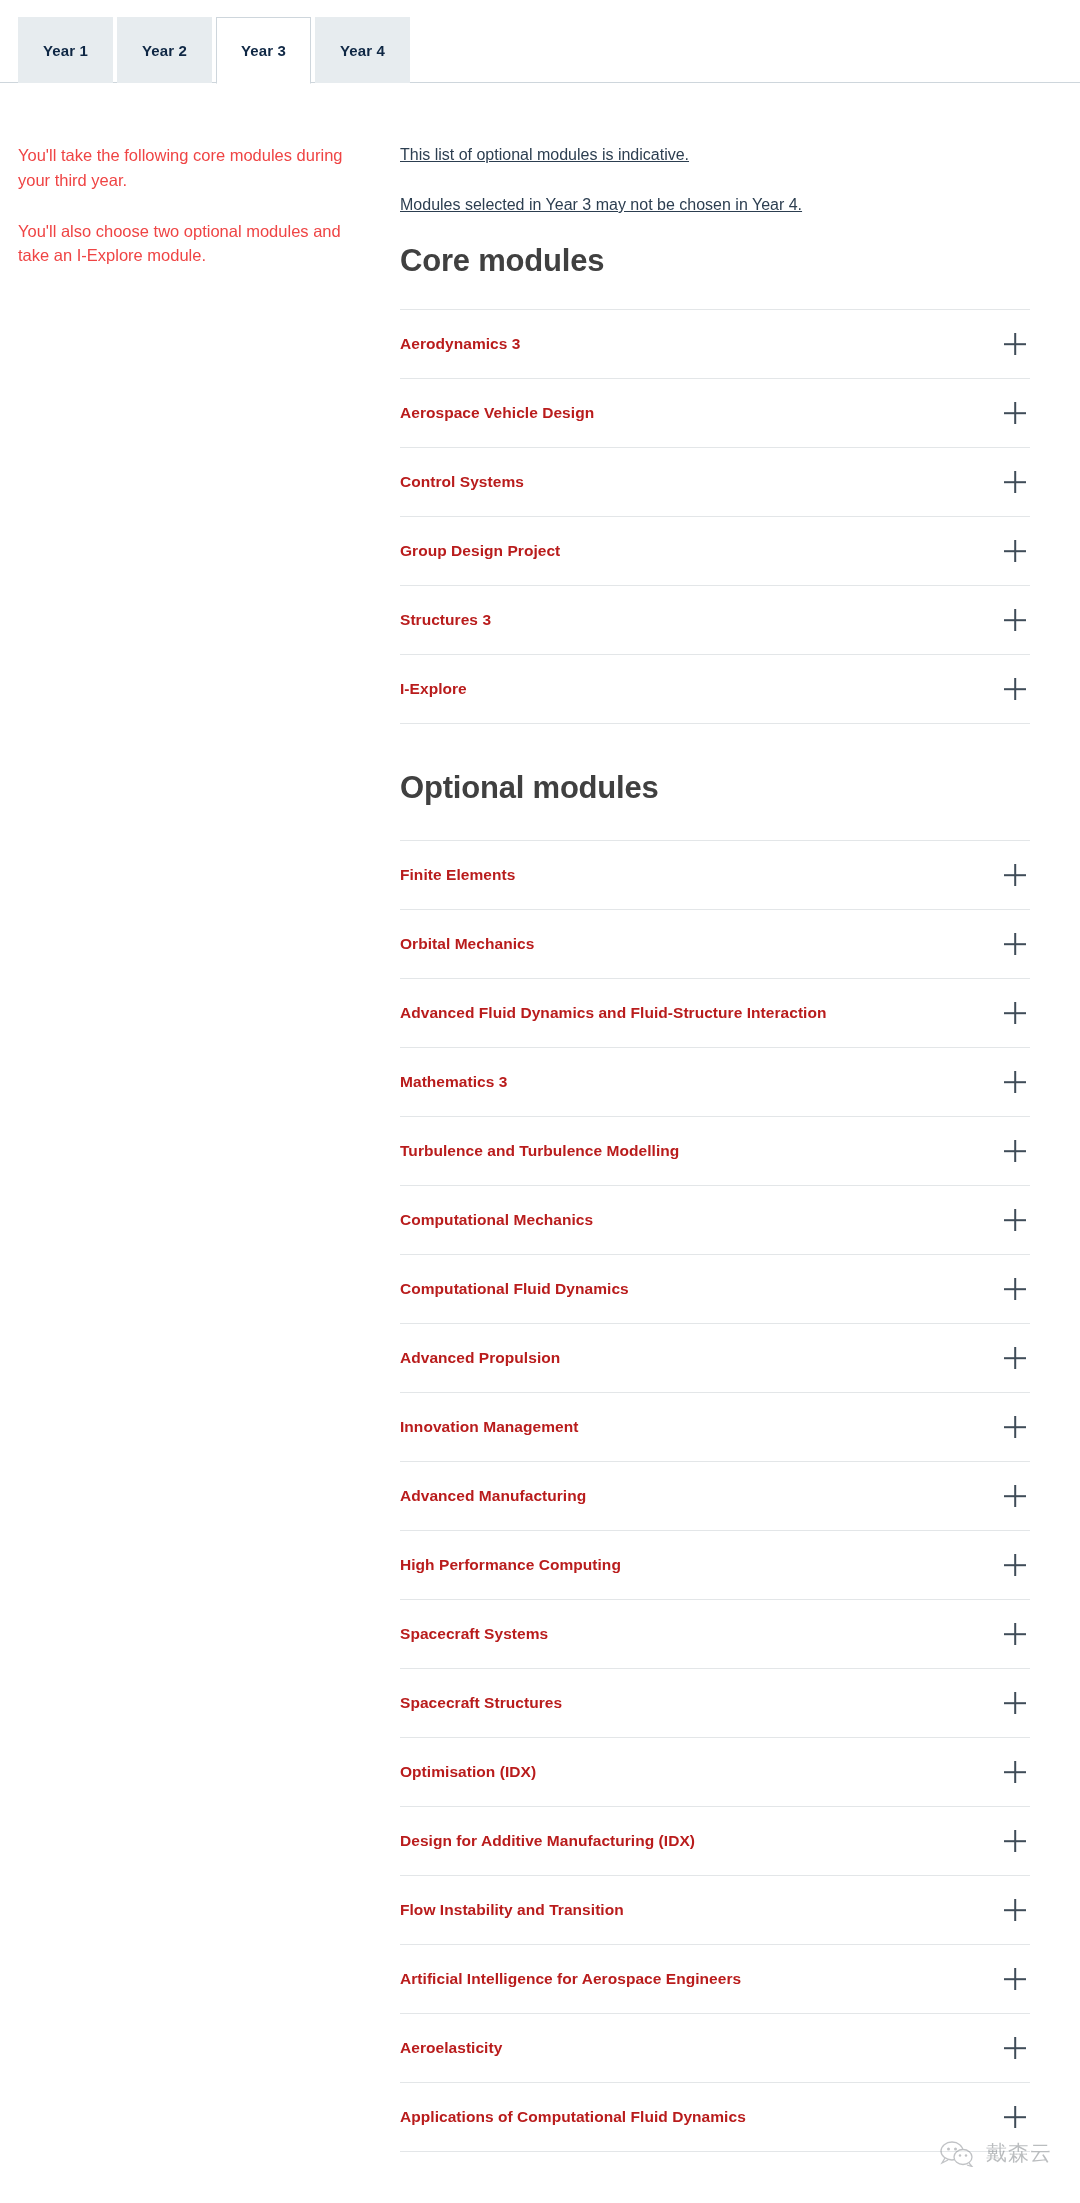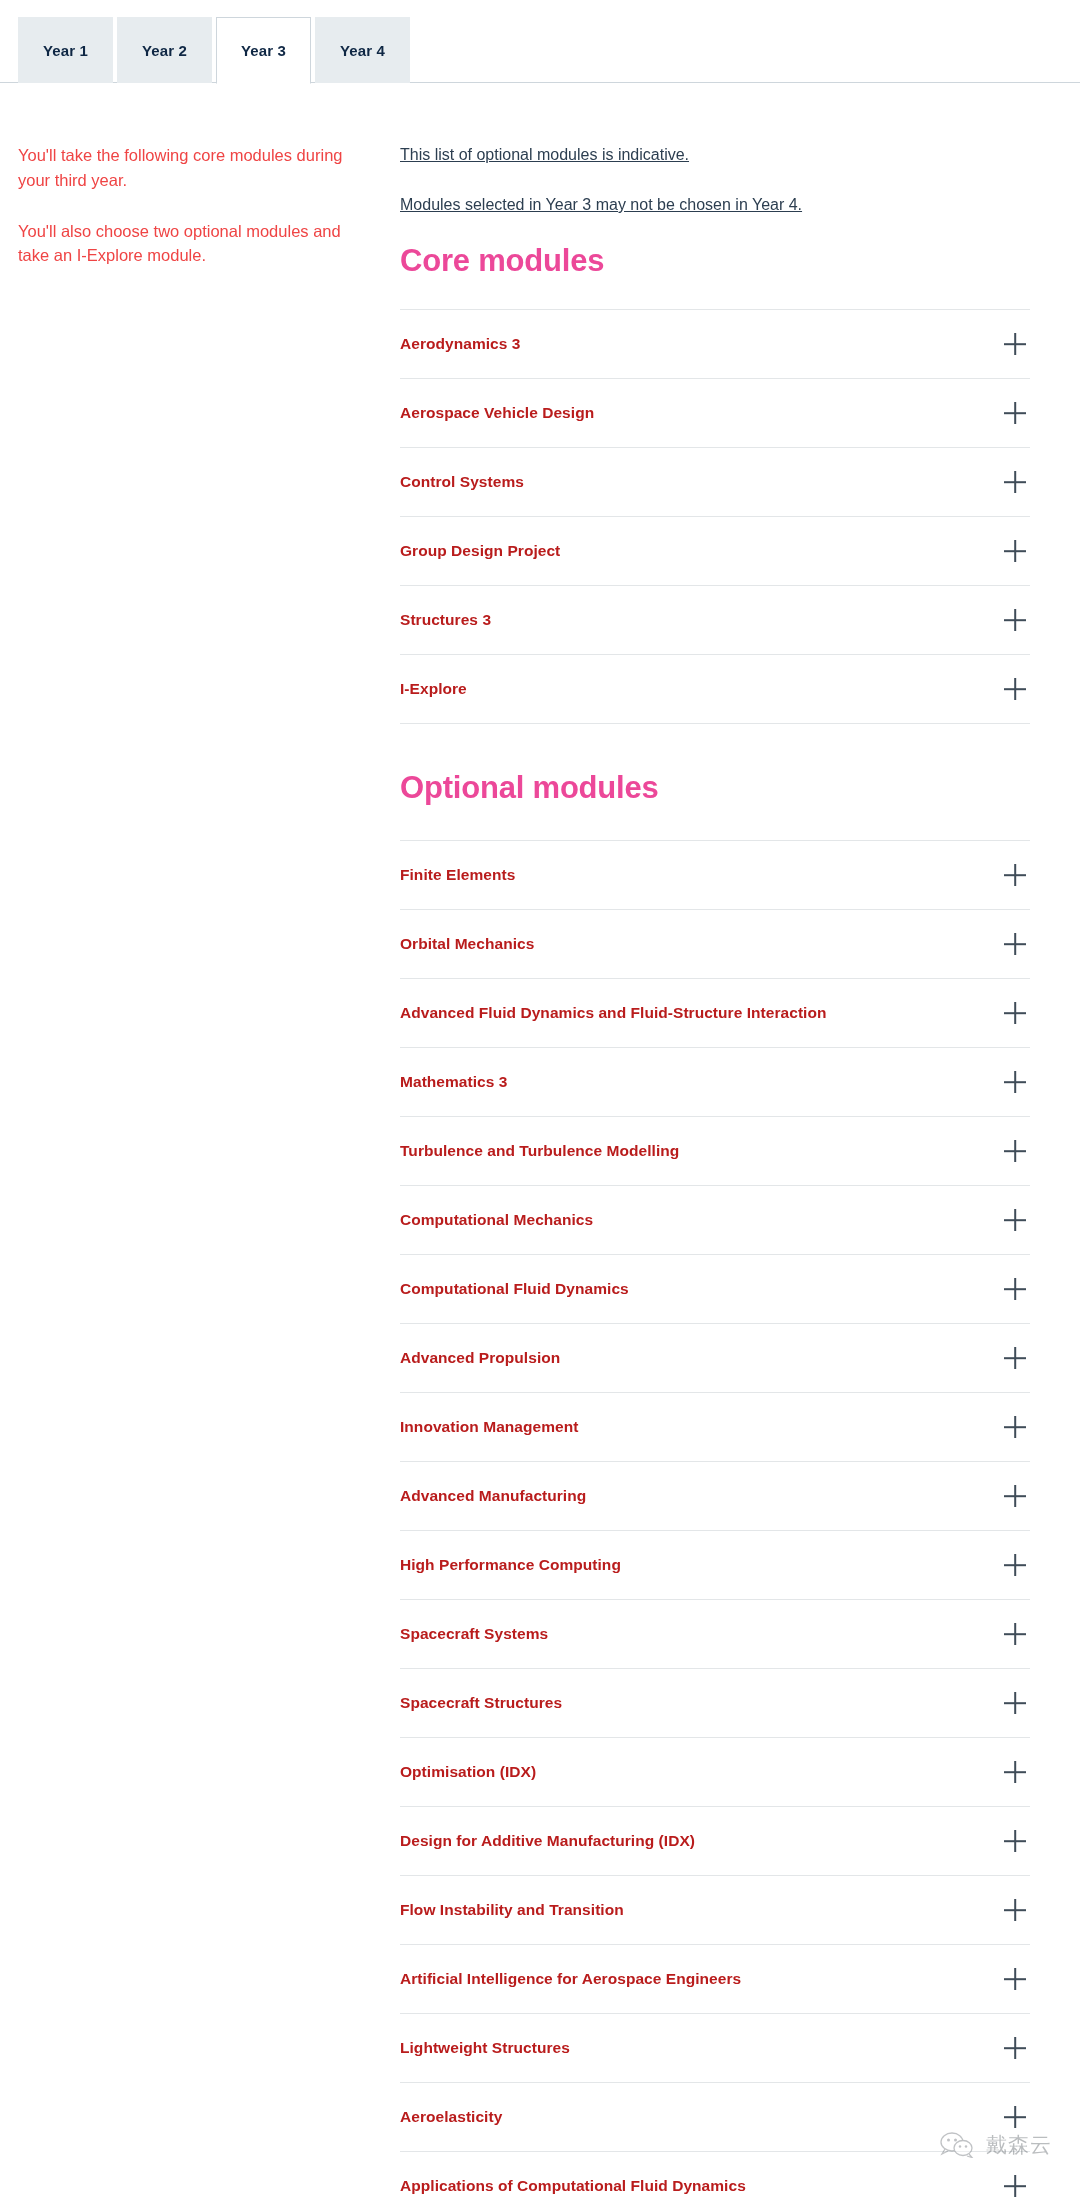--- a/index.html
+++ b/index.html
@@ -92,21 +92,21 @@
 
   .note-p {
     color: #2c3e50;
     font-size: 16px;
     line-height: 1.5;
     margin-bottom: 26px;
     text-decoration: underline;
   }
 
   .section-title {
-    color: #ec4899;
+    color: #404040;
     font-size: 31px;
     font-weight: 700;
     letter-spacing: -0.2px;
     margin-top: 14px;
     margin-bottom: 30px;
   }
   .section-title.optional {
     margin-top: 46px;
     margin-bottom: 34px;
   }
@@ -150,23 +150,23 @@
   }
   .plus-icon::after {
     top: 0; bottom: 0; left: 50%;
     width: 1.6px; transform: translateX(-50%);
   }
 
   
   .watermark {
     position: absolute;
     right: 28px;
-    bottom: 44px;
-    display: flex;
-    align-items: center;
+    bottom: 36px;
+    display: flex;
+    align-items: flex-end;
     gap: 12px;
     opacity: 0.42;
     pointer-events: none;
     user-select: none;
   }
   .wm-bubbles { width: 34px; height: 26px; }
   .wm-text {
     color: #5d6368;
     font-size: 21px;
     letter-spacing: 1px;
@@ -296,24 +296,20 @@
           <div class="module-row">
             <span class="module-label">Design for Additive Manufacturing (IDX)</span>
             <span class="plus-icon"></span>
           </div>
           <div class="module-row">
             <span class="module-label">Flow Instability and Transition</span>
             <span class="plus-icon"></span>
           </div>
           <div class="module-row">
             <span class="module-label">Artificial Intelligence for Aerospace Engineers</span>
-            <span class="plus-icon"></span>
-          </div>
-          <div class="module-row">
-            <span class="module-label">Lightweight Structures</span>
             <span class="plus-icon"></span>
           </div>
           <div class="module-row">
             <span class="module-label">Aeroelasticity</span>
             <span class="plus-icon"></span>
           </div>
           <div class="module-row">
             <span class="module-label">Applications of Computational Fluid Dynamics</span>
             <span class="plus-icon"></span>
           </div>

